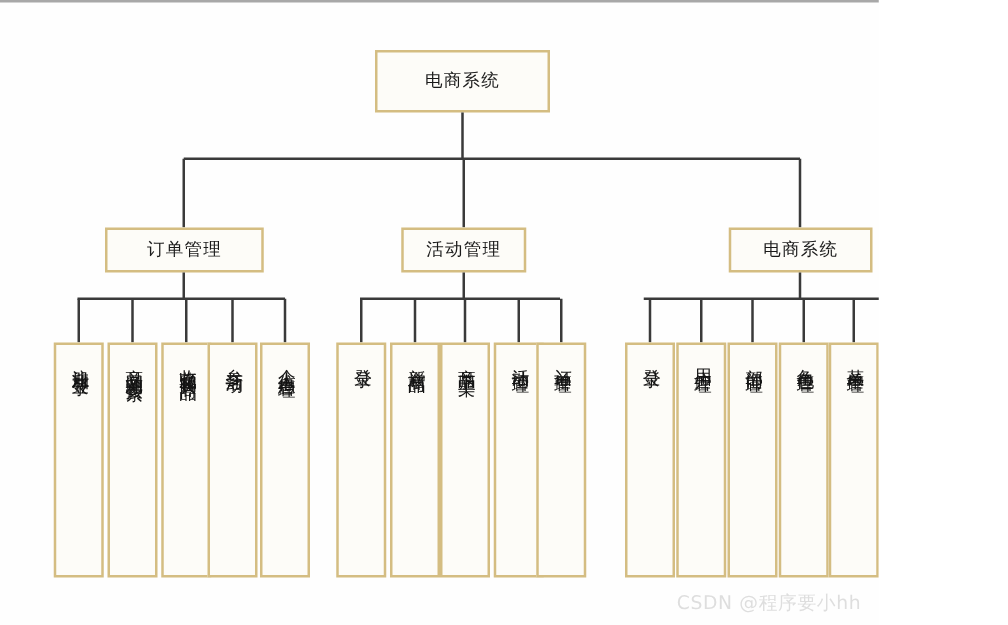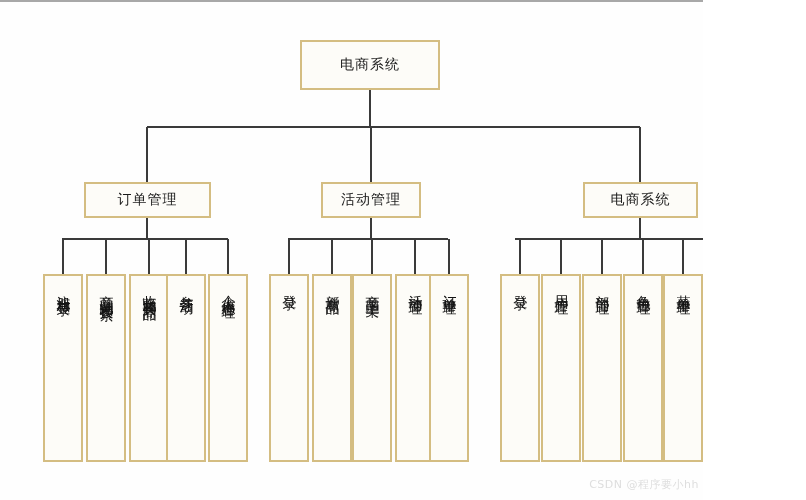--- a/index.html
+++ b/index.html
@@ -51,23 +51,23 @@
     text-orientation: upright;
     font-size: 14px;
     line-height: 1.42;
     letter-spacing: 2px;
     color: #141414;
     white-space: nowrap;
   }
   
   #watermark {
     position: absolute;
-    right: 4px;
+    right: 14px;
     bottom: 8px;
-    font-size: 11px;
+    font-size: 15px;
     color: #dedede;
     letter-spacing: 0.5px;
     user-select: none;
   }
 </style>
 </head>
 <body>
 
 <div id="canvas">
   <div id="nodes-layer">

